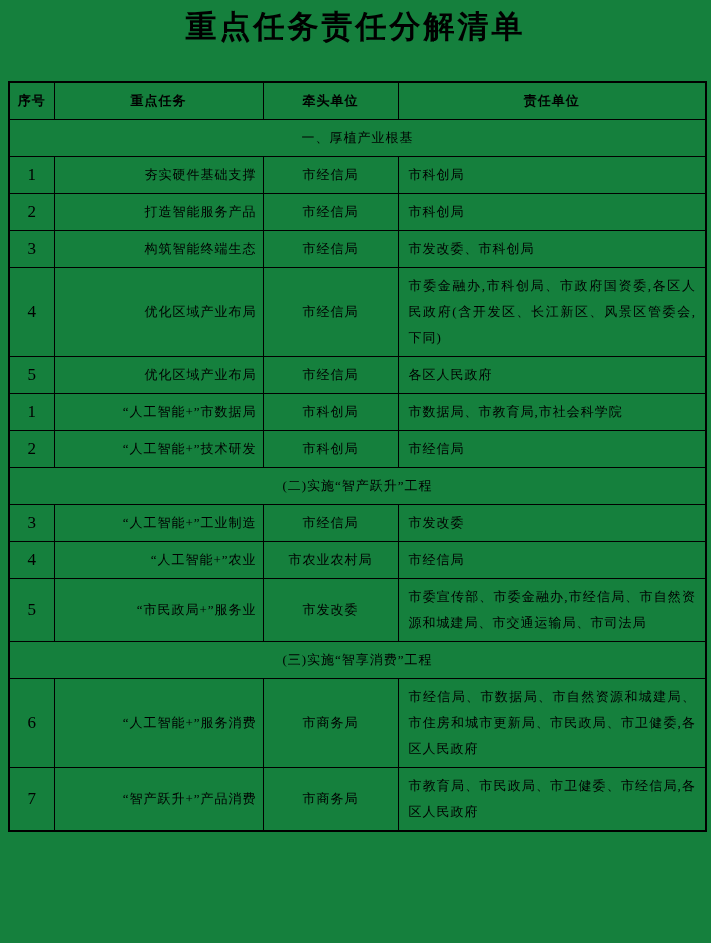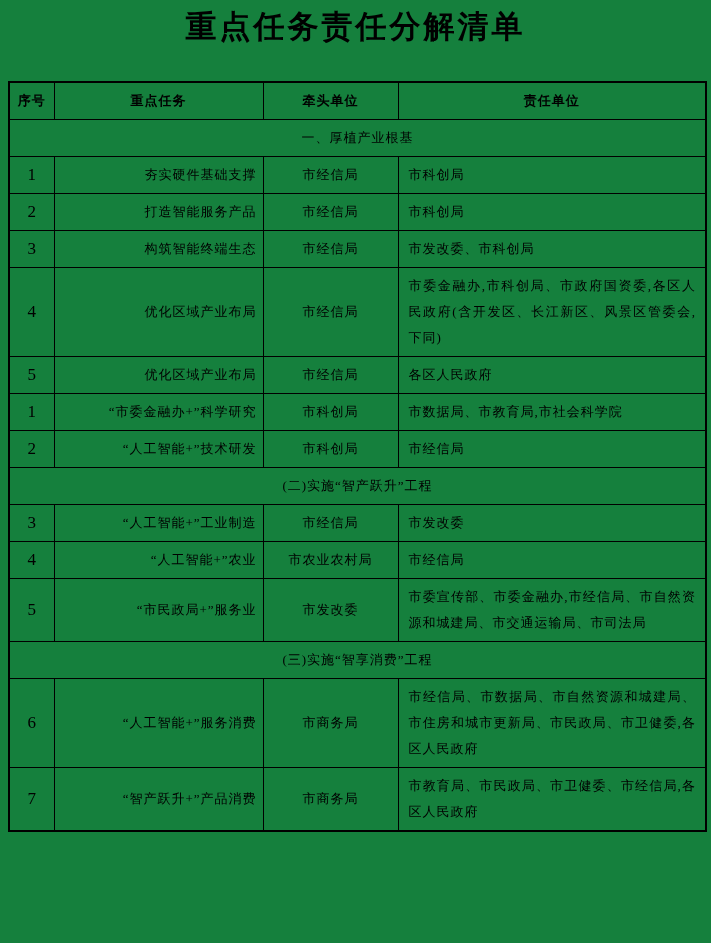--- a/index.html
+++ b/index.html
@@ -126,21 +126,21 @@
           <td class="cell-resp">市委金融办,市科创局、市政府国资委,各区人民政府(含开发区、长江新区、风景区管委会,下同)</td>
         </tr>
         <tr>
           <td class="cell-no">5</td>
           <td class="cell-task">优化区域产业布局</td>
           <td class="cell-lead">市经信局</td>
           <td class="cell-resp">各区人民政府</td>
         </tr>
         <tr>
           <td class="cell-no">1</td>
-          <td class="cell-task">“市委金融办+”科学研究</td>
+          <td class="cell-task">“人工智能+”市数据局</td>
           <td class="cell-lead">市科创局</td>
           <td class="cell-resp">市数据局、市教育局,市社会科学院</td>
         </tr>
         <tr>
           <td class="cell-no">2</td>
           <td class="cell-task">“人工智能+”技术研发</td>
           <td class="cell-lead">市科创局</td>
           <td class="cell-resp">市经信局</td>
         </tr>
         <tr>

